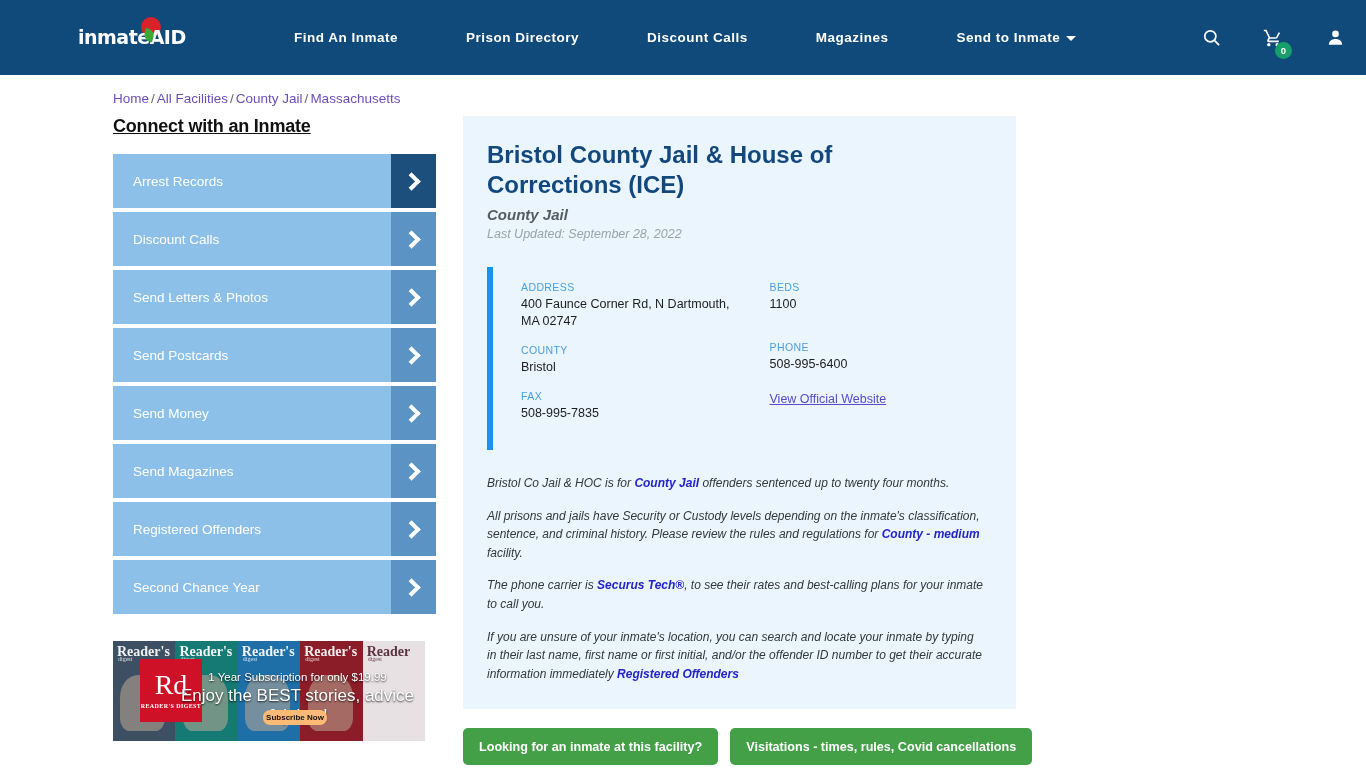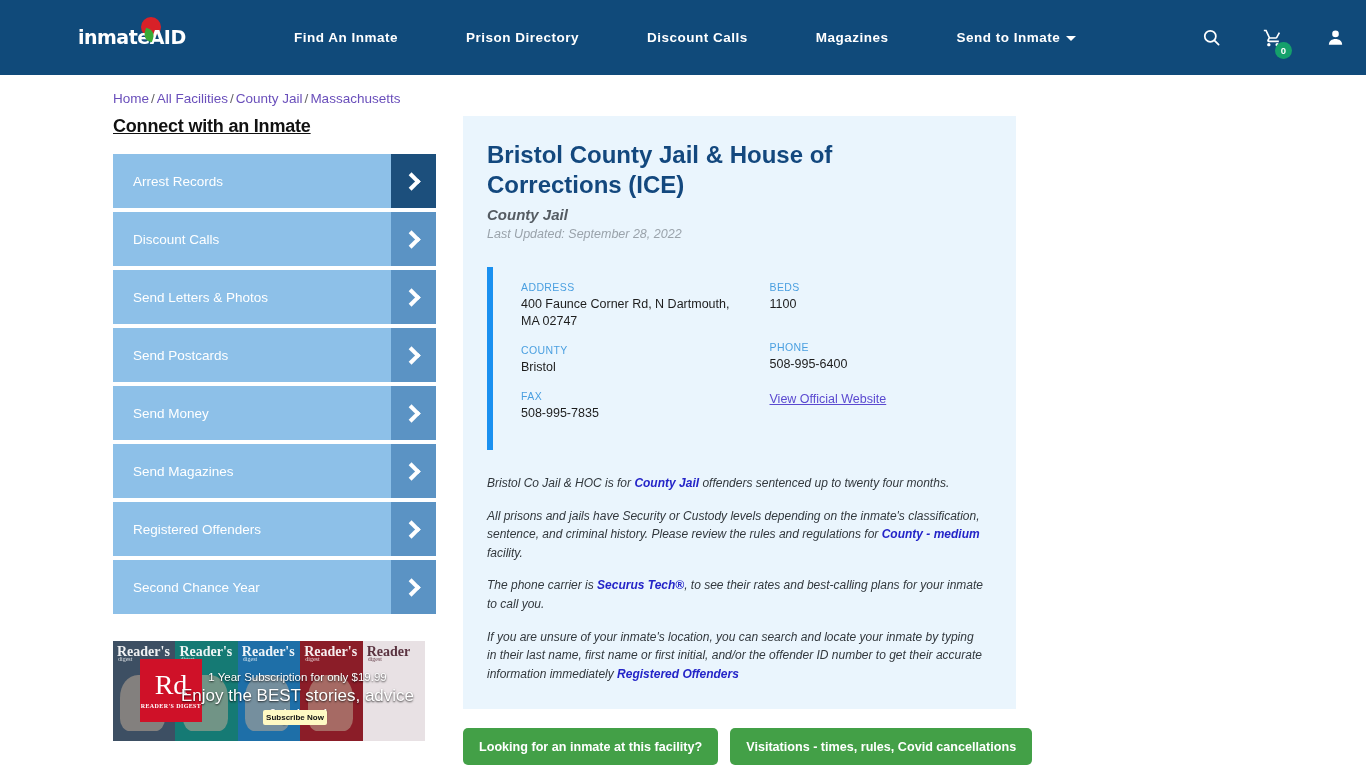--- a/index.html
+++ b/index.html
@@ -193,22 +193,22 @@
     align-items: center; justify-content: center;
     font-family: "Liberation Serif", serif;
   }
   .ad-rd .rd-big { font-size: 28px; font-weight: normal; line-height: 1; }
   .ad-rd .rd-sm { font-size: 6px; font-weight: bold; margin-top: 4px; letter-spacing: .4px; text-align: center; line-height: 1.3; }
   .ad-line1 { position: absolute; left: 62px; top: 30px; width: 245px; text-align: center; color: #fff; font-size: 11.5px; text-shadow: 0 1px 2px rgba(0,0,0,.8); }
   .ad-line2 { position: absolute; left: 62px; top: 45px; width: 245px; text-align: center; color: #fff; font-size: 17px; text-shadow: 0 1px 2px rgba(0,0,0,.8); }
   .ad-cta {
     position: absolute; left: 150px; top: 69px;
     width: 64px; height: 15px;
-    background: #fef9c3; color: #111;
-    border-radius: 2px;
+    background: #fdba74; color: #111;
+    border-radius: 7px;
     font-size: 8px; font-weight: bold;
     display: flex; align-items: center; justify-content: center;
   }
 
   
   .main-col { margin-left: 27px; width: 553px; }
   .content-card {
     background: #eaf5fd;
     padding: 24px 24px 12px 24px;
     min-height: 535px;

